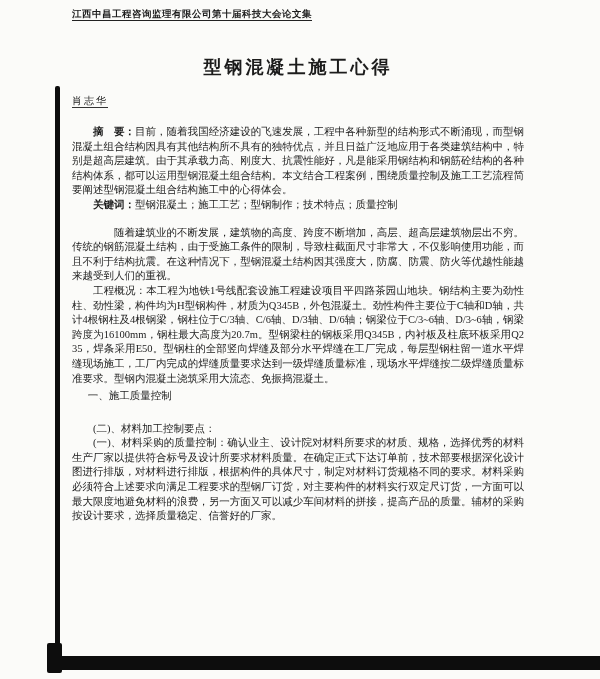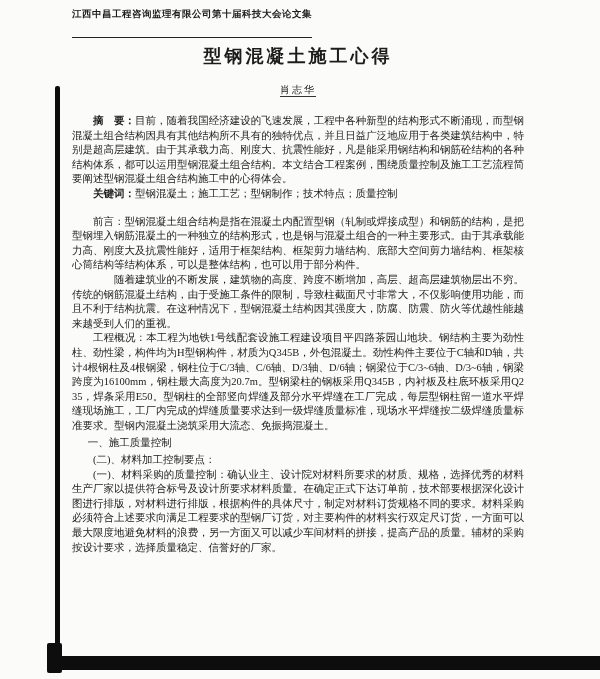--- a/index.html
+++ b/index.html
@@ -21,39 +21,39 @@
     position:absolute;left:47px;top:643px;width:15px;height:30px;
     background:#0d0d0d;border-radius:2px;
   }
   .scan-bottom{
     position:absolute;left:47px;top:656px;width:553px;height:14px;
     background:#0d0d0d;
   }
   .content{position:absolute;left:72px;top:8px;width:452px;}
 
   .doc-header{font-size:9.5px;font-weight:bold;letter-spacing:.5px;white-space:nowrap;}
-  .doc-header .hdr-text{border-bottom:1px solid #222;padding-bottom:18px;}
+  .doc-header .hdr-text{border-bottom:1px solid #222;padding-bottom:1px;}
 
   .doc-title{
     text-align:center;font-size:18px;font-weight:bold;
-    letter-spacing:3px;margin-top:23px;
+    letter-spacing:3px;margin-top:34px;
   }
-  .doc-author{text-align:center;font-size:10px;margin-top:15px;}
+  .doc-author{text-align:left;font-size:10px;margin-top:15px;}
   .doc-author .author-text{border-bottom:1px solid #333;padding-bottom:1px;letter-spacing:2px;}
 
   p{
     margin:0;font-size:10.5px;line-height:14.6px;
     text-align:justify;word-break:break-all;
   }
   .bold{font-weight:bold;font-family:Liberation Serif, serif;}
   .abstract{margin-top:17px;text-indent:2em;}
   .keywords{margin-bottom:13px;text-indent:2em;}
   .indent2{text-indent:2em;}
   .indent4{text-indent:4em;}
-  .section-heading{text-indent:1.5em;margin:3px 0 2px;}
+  .section-heading{text-indent:1.5em;margin:3px 0 18px;}
 </style>
 </head>
 <body>
 
 <div class="page">
 
   <div class="scan-left"></div>
   <div class="scan-corner"></div>
   <div class="scan-bottom"></div>
 
@@ -66,21 +66,20 @@
     <div class="doc-title">型钢混凝土施工心得</div>
 
     <div class="doc-author">
       <span class="author-text">肖志华</span>
     </div>
 
     <p class="abstract"><span class="bold">摘　要：</span><span>目前，随着我国经济建设的飞速发展，工程中各种新型的结构形式不断涌现，而型钢混凝土组合结构因具有其他结构所不具有的独特优点，并且日益广泛地应用于各类建筑结构中，特别是超高层建筑。由于其承载力高、刚度大、抗震性能好，凡是能采用钢结构和钢筋砼结构的各种结构体系，都可以运用型钢混凝土组合结构。本文结合工程案例，围绕质量控制及施工工艺流程简要阐述型钢混凝土组合结构施工中的心得体会。</span></p>
 
     <p class="keywords"><span class="bold">关键词：</span><span>型钢混凝土；施工工艺；型钢制作；技术特点；质量控制</span></p>
 
-    <p class="indent2">前言：型钢混凝土组合结构是指在混凝土内配置型钢（轧制或焊接成型）和钢筋的结构，是把型钢埋入钢筋混凝土的一种独立的结构形式，也是钢与混凝土组合的一种主要形式。由于其承载能力高、刚度大及抗震性能好，适用于框架结构、框架剪力墙结构、底部大空间剪力墙结构、框架核心筒结构等结构体系，可以是整体结构，也可以用于部分构件。</p>
 
     <p class="indent4">随着建筑业的不断发展，建筑物的高度、跨度不断增加，高层、超高层建筑物层出不穷。传统的钢筋混凝土结构，由于受施工条件的限制，导致柱截面尺寸非常大，不仅影响使用功能，而且不利于结构抗震。在这种情况下，型钢混凝土结构因其强度大，防腐、防震、防火等优越性能越来越受到人们的重视。</p>
 
     <p class="indent2">工程概况：本工程为地铁1号线配套设施工程建设项目平四路茶园山地块。钢结构主要为劲性柱、劲性梁，构件均为H型钢构件，材质为Q345B，外包混凝土。劲性构件主要位于C轴和D轴，共计4根钢柱及4根钢梁，钢柱位于C/3轴、C/6轴、D/3轴、D/6轴；钢梁位于C/3~6轴、D/3~6轴，钢梁跨度为16100mm，钢柱最大高度为20.7m。型钢梁柱的钢板采用Q345B，内衬板及柱底环板采用Q235，焊条采用E50。型钢柱的全部竖向焊缝及部分水平焊缝在工厂完成，每层型钢柱留一道水平焊缝现场施工，工厂内完成的焊缝质量要求达到一级焊缝质量标准，现场水平焊缝按二级焊缝质量标准要求。型钢内混凝土浇筑采用大流态、免振捣混凝土。</p>
 
     <p class="section-heading">一、施工质量控制</p>
 
 
     <p class="indent2">(二)、材料加工控制要点：</p>
 

